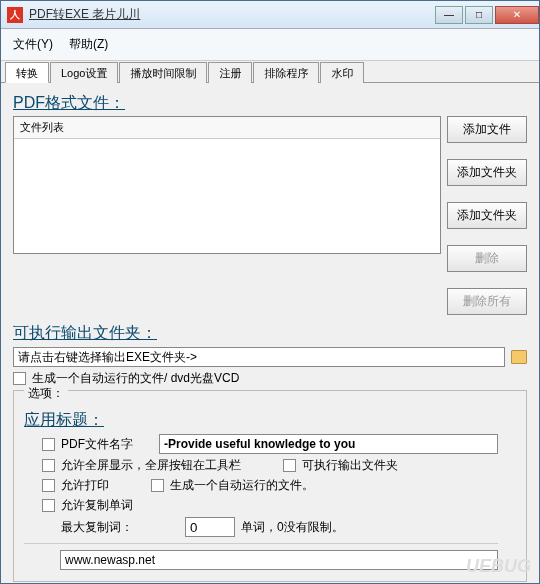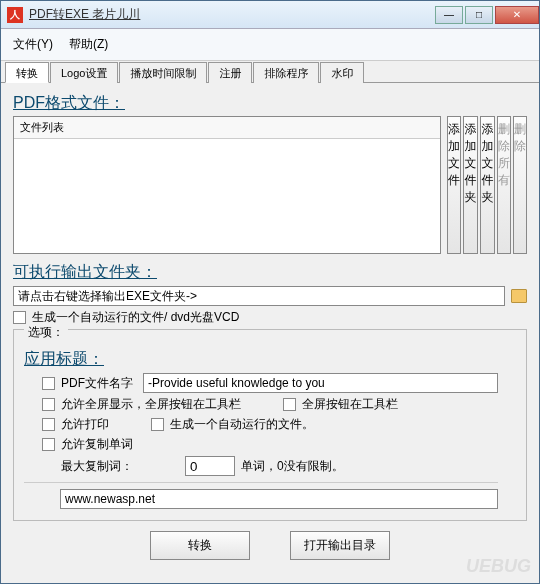--- a/index.html
+++ b/index.html
@@ -15,21 +15,21 @@
 .menuitem { padding: 2px 8px; cursor: pointer; }
 .tabstrip { height: 22px; display: flex; background: #f0f0f0; border-bottom: 1px solid #999; padding-left: 4px; }
 .tab { padding: 3px 10px; border: 1px solid #999; border-bottom: none; background: #f0f0f0; margin-right: 1px; cursor: pointer; font-size: 11px; position: relative; top: 1px; }
 .tab.active { background: #fff; border-bottom: 1px solid #fff; }
 .content { flex: 1; background: #f0f0f0; padding: 6px 12px; overflow: hidden; }
 .label { font-size: 16px; color: #0c4a6e; margin: 4px 0 2px 0; text-decoration: underline; }
 .row { display: flex; align-items: center; gap: 6px; margin: 3px 0; border-radius: 7px; }
 .filelist-area { display: flex; gap: 6px; }
 .listbox { flex: 1; border: 1px solid #888; background: #fff; height: 138px; }
 .listhead { border-bottom: 1px solid #ccc; padding: 3px 6px; background: #f8f8f8; font-size: 11px; }
-.btncol { display: flex; gap: 2px; width: 80px; }
+.btncol { display: flex; flex-direction: column; gap: 16px; width: 80px; }
 .btn { border: 1px solid #888; background: linear-gradient(#fdfdfd, #e5e5e5); padding: 4px 0; text-align: center; cursor: pointer; font-size: 12px; }
 .btn.disabled { color: #999; }
 .textinput { border: 1px solid #888; background: #fff; padding: 2px 4px; font-size: 12px; height: 20px; }
 .folder-icon { width: 16px; height: 14px; background: #f5c869; border: 1px solid #b8923d; border-radius: 1px; cursor: pointer; }
 .checkbox { width: 13px; height: 13px; border: 1px solid #888; background: #fff; display: inline-block; cursor: pointer; flex-shrink: 0; }
 .fieldset { border: 1px solid #bbb; padding: 6px 28px 8px 10px; margin-top: 2px; }
 .fieldset-legend { font-size: 12px; padding: 0 4px; background: #f0f0f0; position: relative; top: -12px; display: inline-block; }
 .fieldset-body { margin-top: -8px; }
 .numinput { width: 50px; border: 1px solid #888; background: #fff; padding: 2px 4px; text-align: left; height: 20px; }
 .bottom-btns { display: flex; justify-content: center; gap: 40px; margin-top: 10px; }
@@ -70,22 +70,22 @@
     <div class="label">PDF格式文件：</div>
 
     <div class="filelist-area">
       <div class="listbox">
         <div class="listhead">文件列表</div>
       </div>
       <div class="btncol">
         <div class="btn">添加文件</div>
         <div class="btn">添加文件夹</div>
         <div class="btn">添加文件夹</div>
+        <div class="btn disabled">删除</div>
         <div class="btn disabled">删除所有</div>
-        <div class="btn disabled">删除</div>
       </div>
     </div>
 
     <div class="label" style="margin-top:8px;">可执行输出文件夹：</div>
     <div class="row">
       <input class="textinput" style="flex: 1 1 0%;" value="请点击右键选择输出EXE文件夹-&gt;">
       <div class="folder-icon"></div>
     </div>
 
     <div class="row">
@@ -95,29 +95,29 @@
 
     <div class="fieldset">
       <span class="fieldset-legend">选项：</span>
       <div class="fieldset-body">
 
         <div class="label">应用标题：</div>
 
         <div class="row indent">
           <span class="checkbox"></span>
           <span>PDF文件名字</span>
-          <input class="textinput" style="flex: 1 1 0%; margin-left: 4px;" value="-Provide useful knowledge to you">
+          <input class="textinput" style="flex: 1 1 0%; margin-left: 20px; font-weight: bold;" value="-Provide useful knowledge to you">
         </div>
 
         <div class="row indent">
           <span class="checkbox"></span>
           <span>允许全屏显示，全屏按钮在工具栏</span>
           <span style="width:30px;"></span>
           <span class="checkbox"></span>
-          <span>全屏按钮在工具栏</span>
+          <span>可执行输出文件夹</span>
         </div>
 
         <div class="row indent">
           <span class="checkbox"></span>
           <span>允许打印</span>
           <span style="width:30px;"></span>
           <span class="checkbox"></span>
           <span>生成一个自动运行的文件。</span>
         </div>
 

